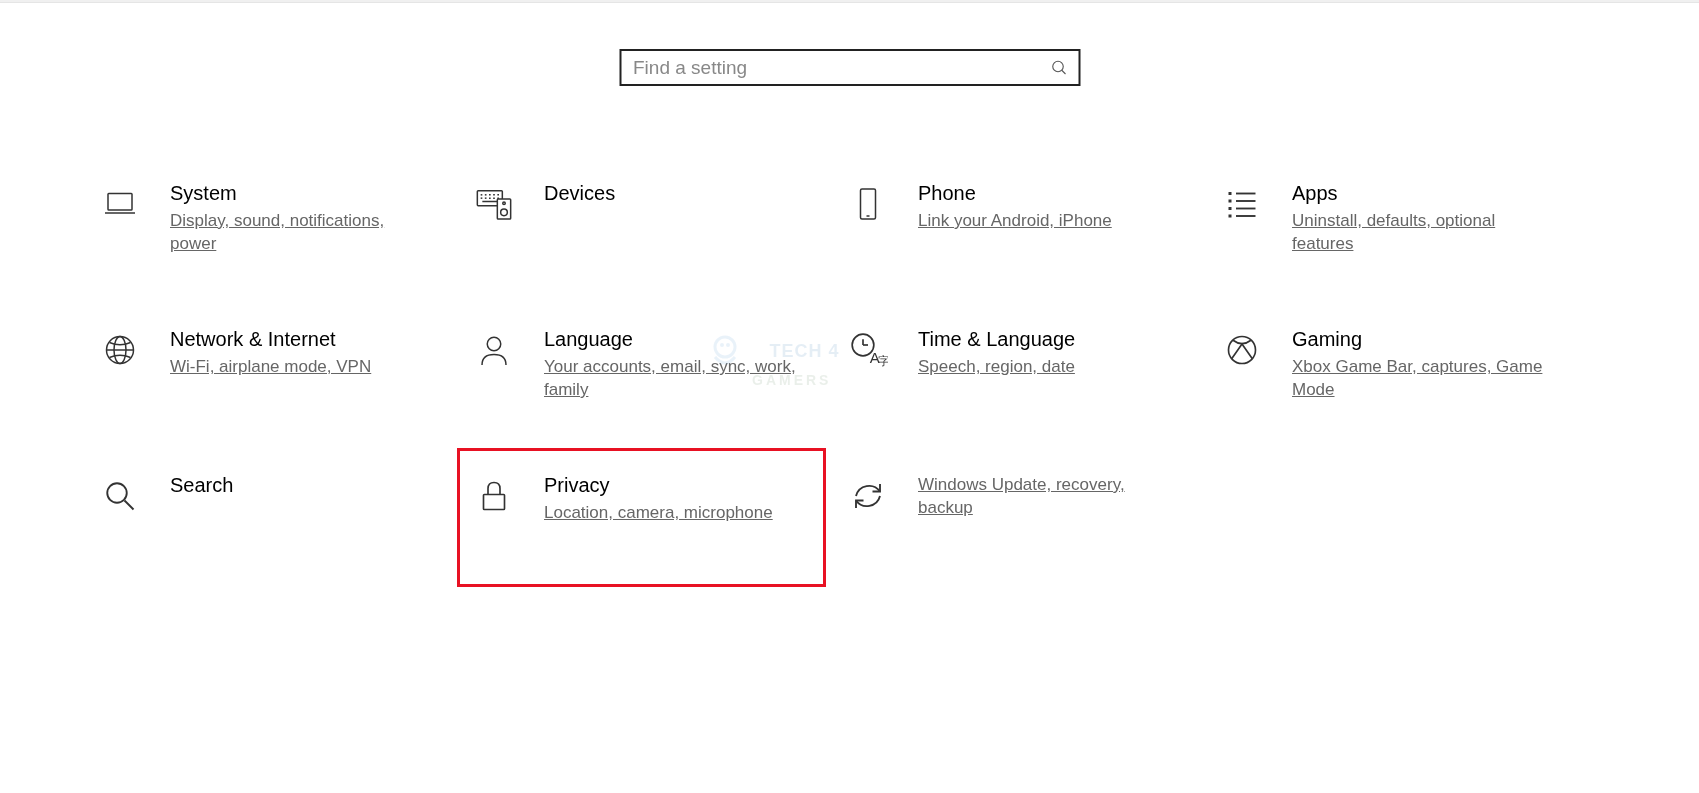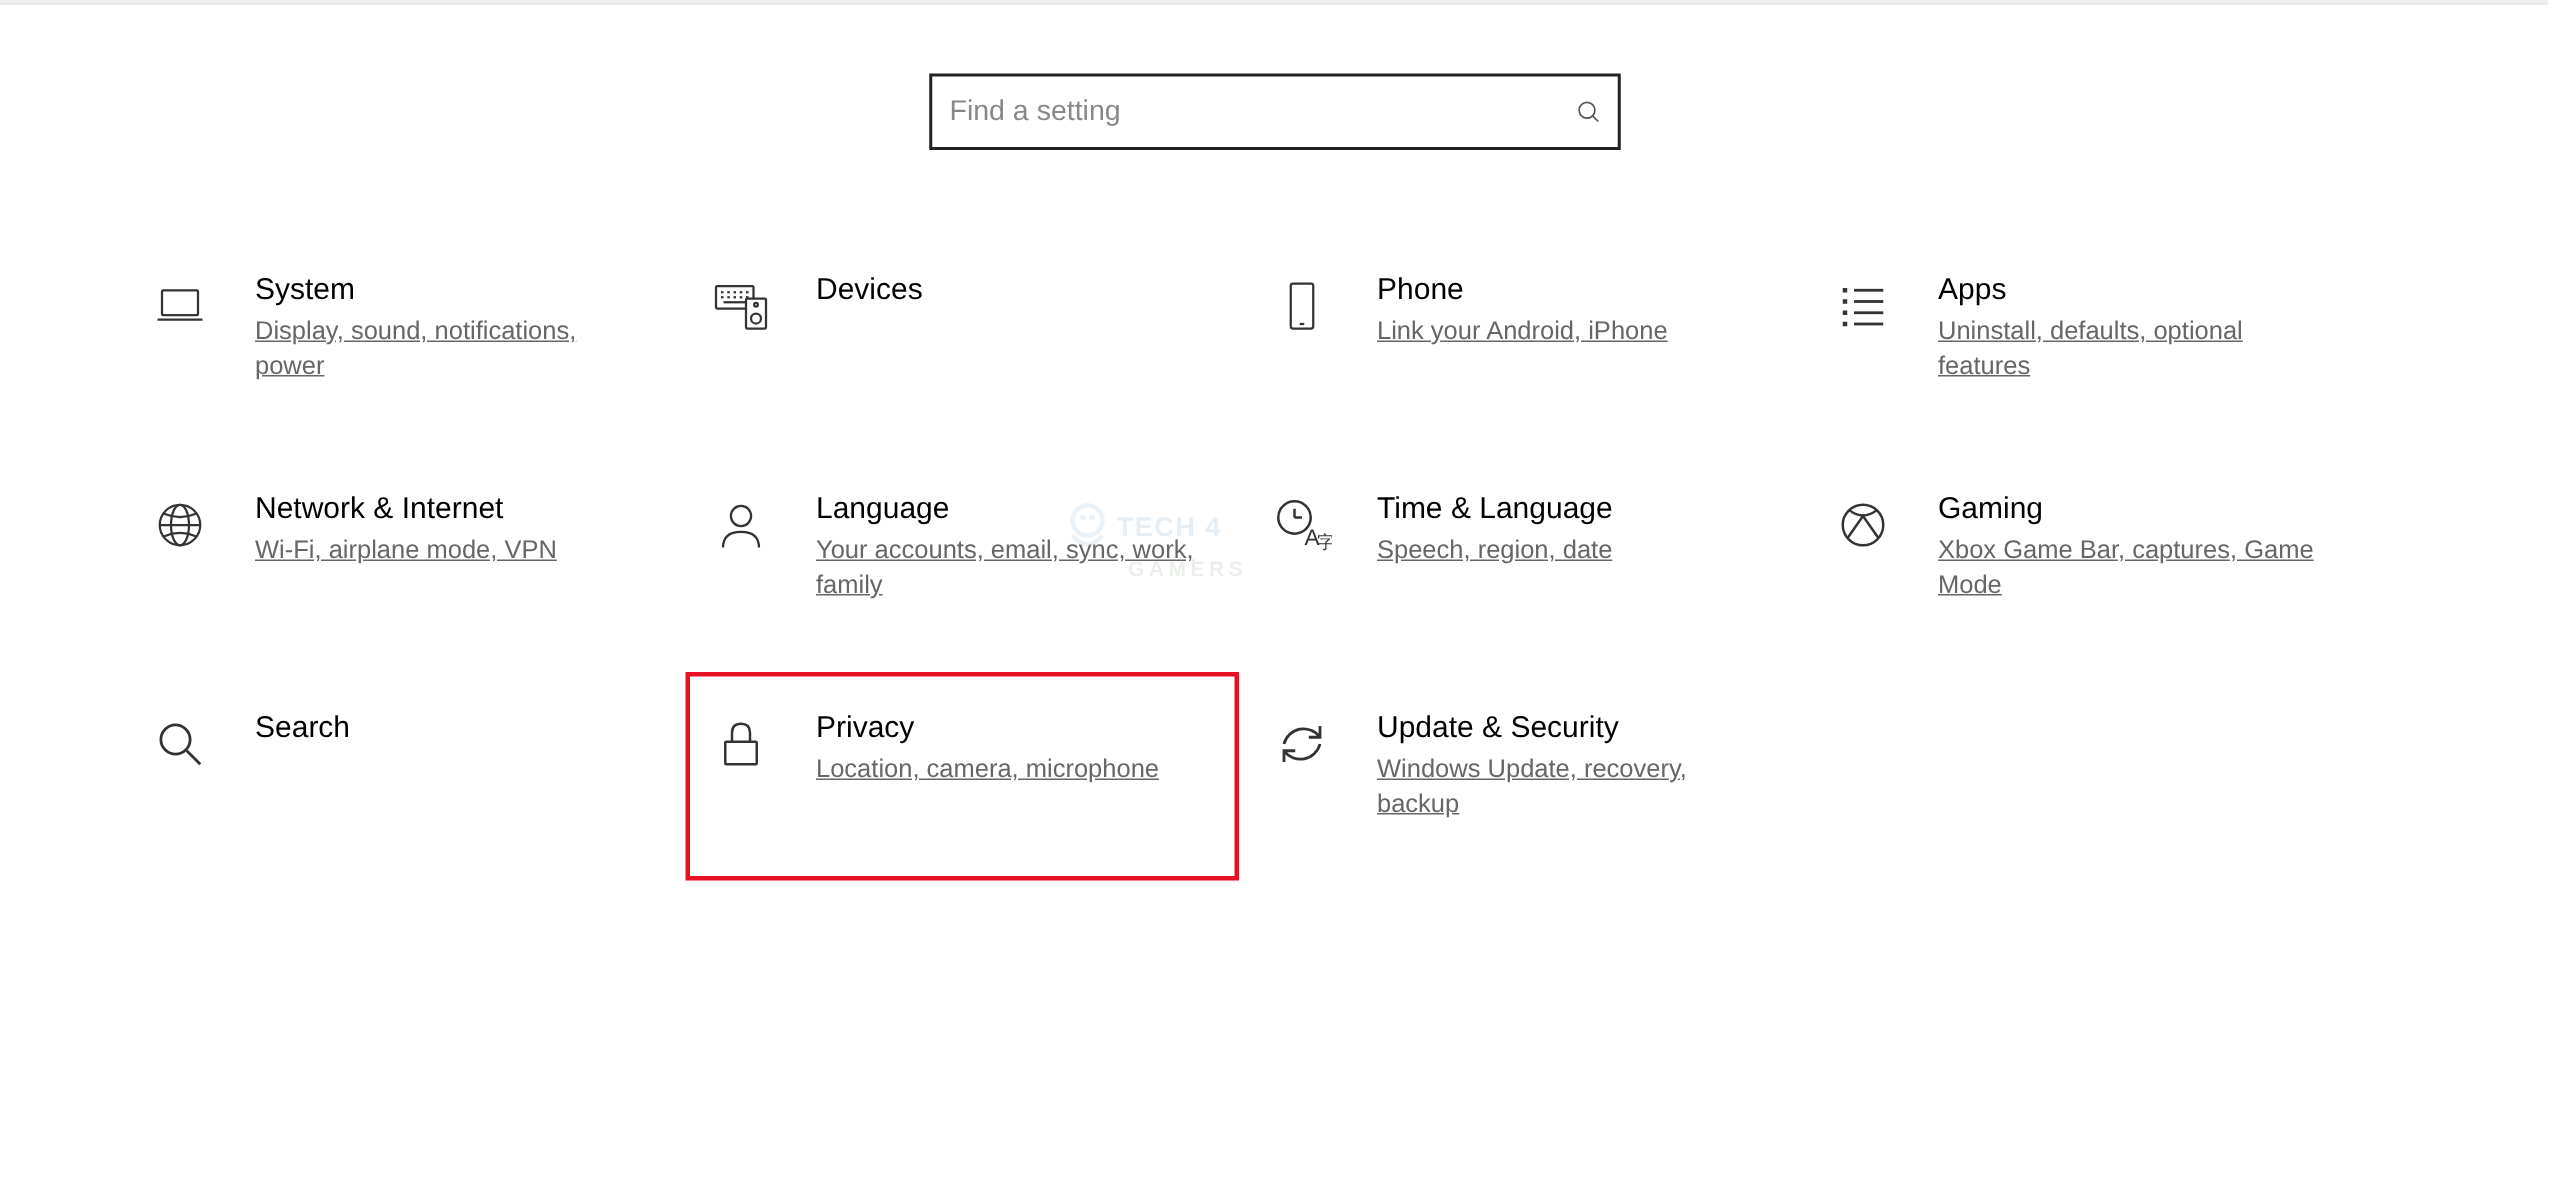--- a/index.html
+++ b/index.html
@@ -21,21 +21,21 @@
       border-bottom: 1px solid #e5e5e5;
     }
     .search-container {
       position: absolute;
       top: 49px;
       left: 50%;
       transform: translateX(-50%);
     }
     .search-box {
       width: 461px;
-      height: 51px;
+      height: 37px;
       border: 2px solid #222;
       padding: 0 44px 0 12px;
       font-size: 19px;
       font-family: inherit;
       color: #333;
       outline: none;
     }
     .search-box::placeholder {
       color: #888;
     }
@@ -108,21 +108,21 @@
       opacity: 0.22;
       pointer-events: none;
       user-select: none;
     }
     .watermark-text {
       font-family: sans-serif;
       font-weight: 900;
       font-size: 18px;
       letter-spacing: 1px;
     }
-    .watermark-line1 { color: #8db4d6; }
+    .watermark-line1 { color: #8db4d6; margin-left: 25px; }
     .watermark-line2 { color: #a2b9a2; font-size: 14px; letter-spacing: 3px; }
     svg { display: block; }
   </style>
 </head>
 <body>
 
 <div class="topbar"></div>
 
 <div class="search-container">
   <input class="search-box" type="text" placeholder="Find a setting" style="">
@@ -293,21 +293,20 @@
   <div class="tile">
     <div class="tile-icon">
       <svg width="36" height="36" viewBox="0 0 48 48" fill="none" stroke="currentColor" stroke-width="2.5">
         <path d="M40 18 A18 18 0 0 0 8 24"></path>
         <polyline points="40,8 40,18 30,18" fill="none"></polyline>
         <path d="M8 30 A18 18 0 0 0 40 24"></path>
         <polyline points="8,40 8,30 18,30" fill="none"></polyline>
       </svg>
     </div>
     <div class="tile-text">
-      <div class="tile-title">Update &amp; Security</div>
       <div class="tile-desc">Windows Update, recovery, backup</div>
     </div>
   </div>
 
 </div>
 
 <div class="watermark">
   <svg width="30" height="36" style="display:inline-block;vertical-align:middle;">
     <circle cx="15" cy="12" r="10" fill="none" stroke="#9fc5e8" stroke-width="3"></circle>
     <circle cx="12" cy="10" r="2" fill="#9fc5e8"></circle>

